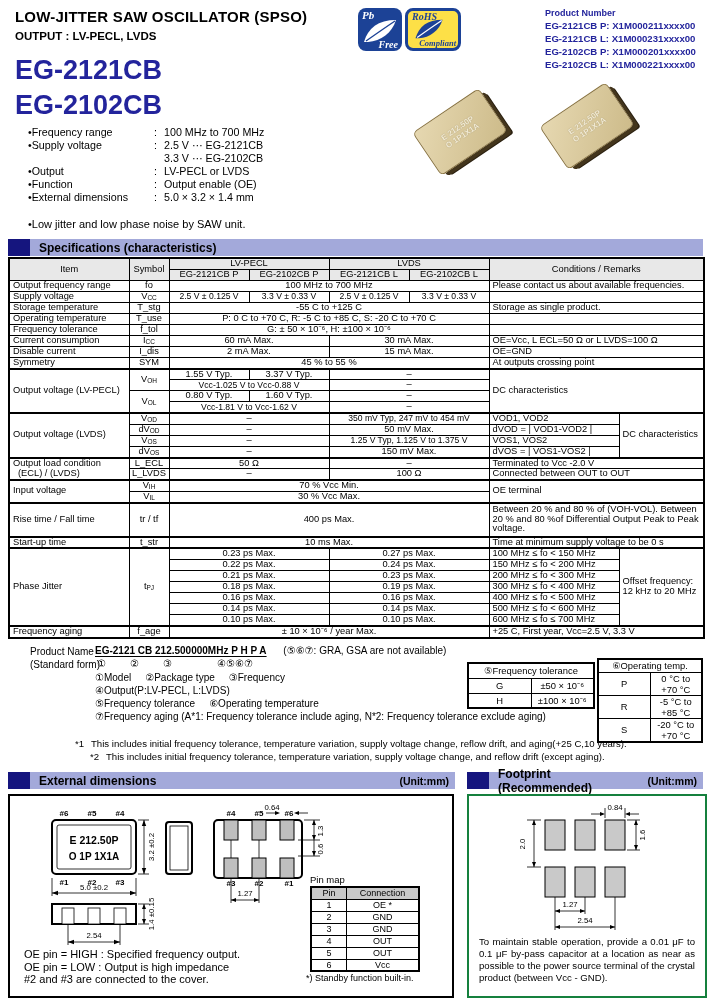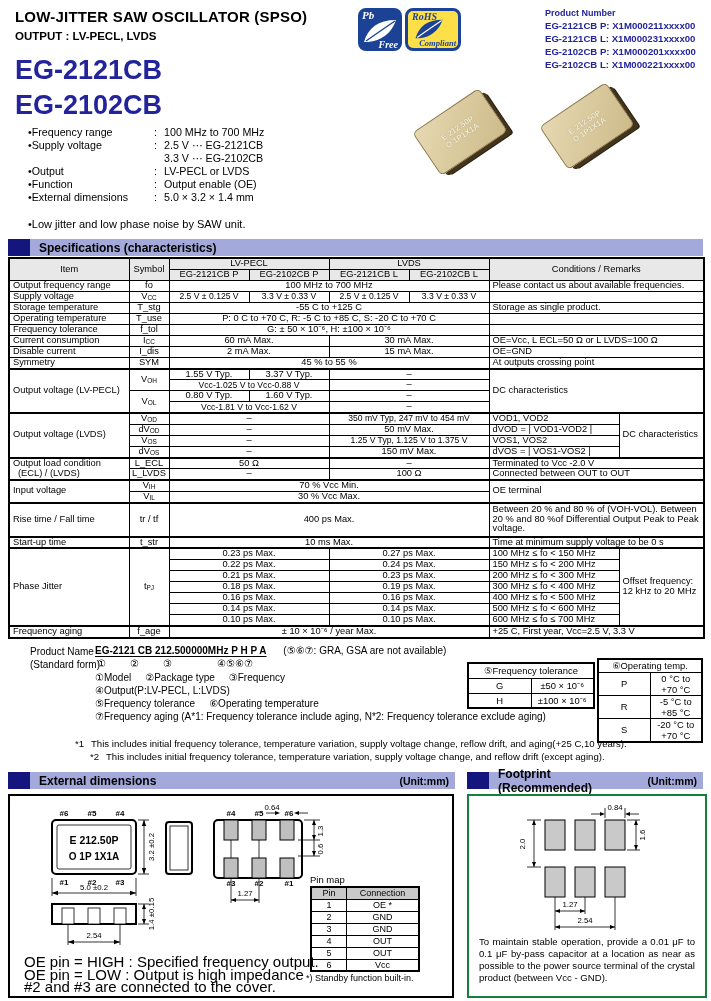--- a/index.html
+++ b/index.html
@@ -97,21 +97,21 @@
   .pintxt{font-size:8px;font-weight:bold;}
   .mk{font-size:10.5px;font-weight:bold;}
   .mk2{font-size:10px;font-weight:bold;}
 
   #pinmap-title{left:300px;top:78px;font-size:9.5px;}
   #pinmap{left:300px;top:90px;width:110px;}
   #pinmap td{font-size:9px;}
   #pinmap tr{height:12px;}
   #pinmap tr.hd td{background:#c9c9c9;}
   #pinmap-note{left:296px;top:177px;font-size:9px;}
-  #oenotes{left:14px;top:160px;font-size:15px;line-height:12.5px;}
+  #oenotes{left:14px;top:152px;font-size:11px;line-height:12.5px;}
   #fpnote{left:10px;top:140px;width:216px;font-size:9.6px;line-height:12px;text-align:justify;}
 </style>
 </head>
 <body>
 
 <div class="abs" id="title">LOW-JITTER SAW OSCILLATOR (SPSO)</div>
 <div class="abs" id="subtitle">OUTPUT : LV-PECL, LVDS</div>
 <div class="abs navy" id="model1">EG-2121CB</div>
 <div class="abs navy" id="model2">EG-2102CB</div>
 

